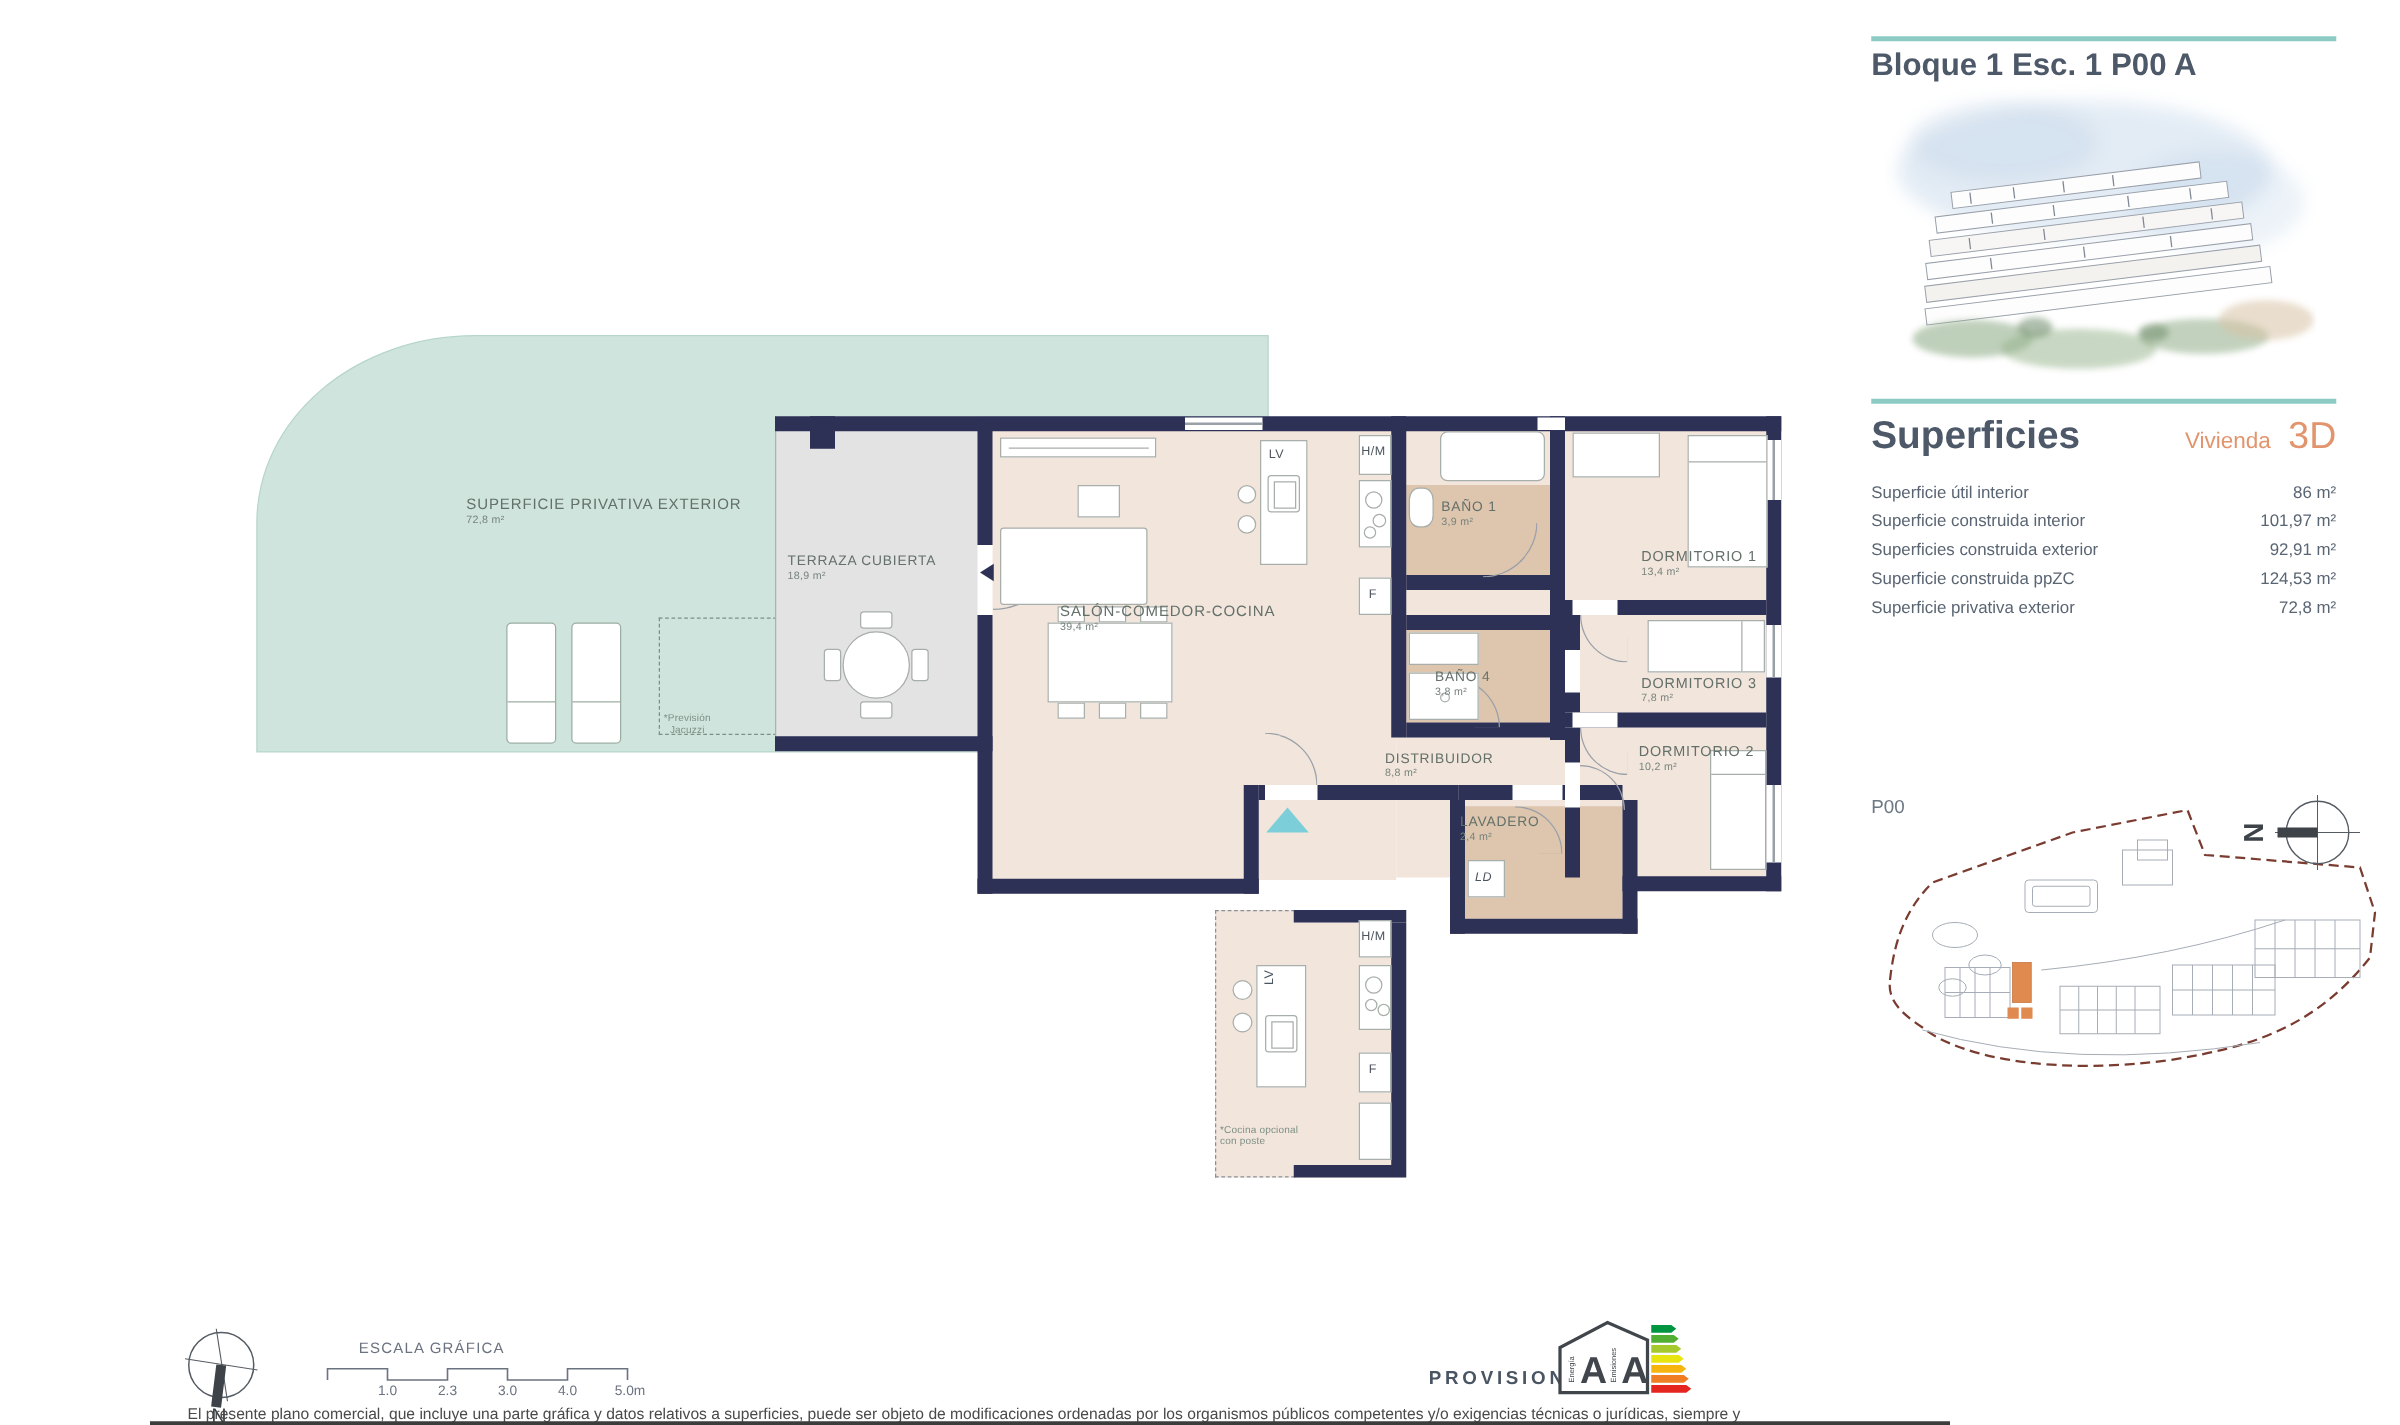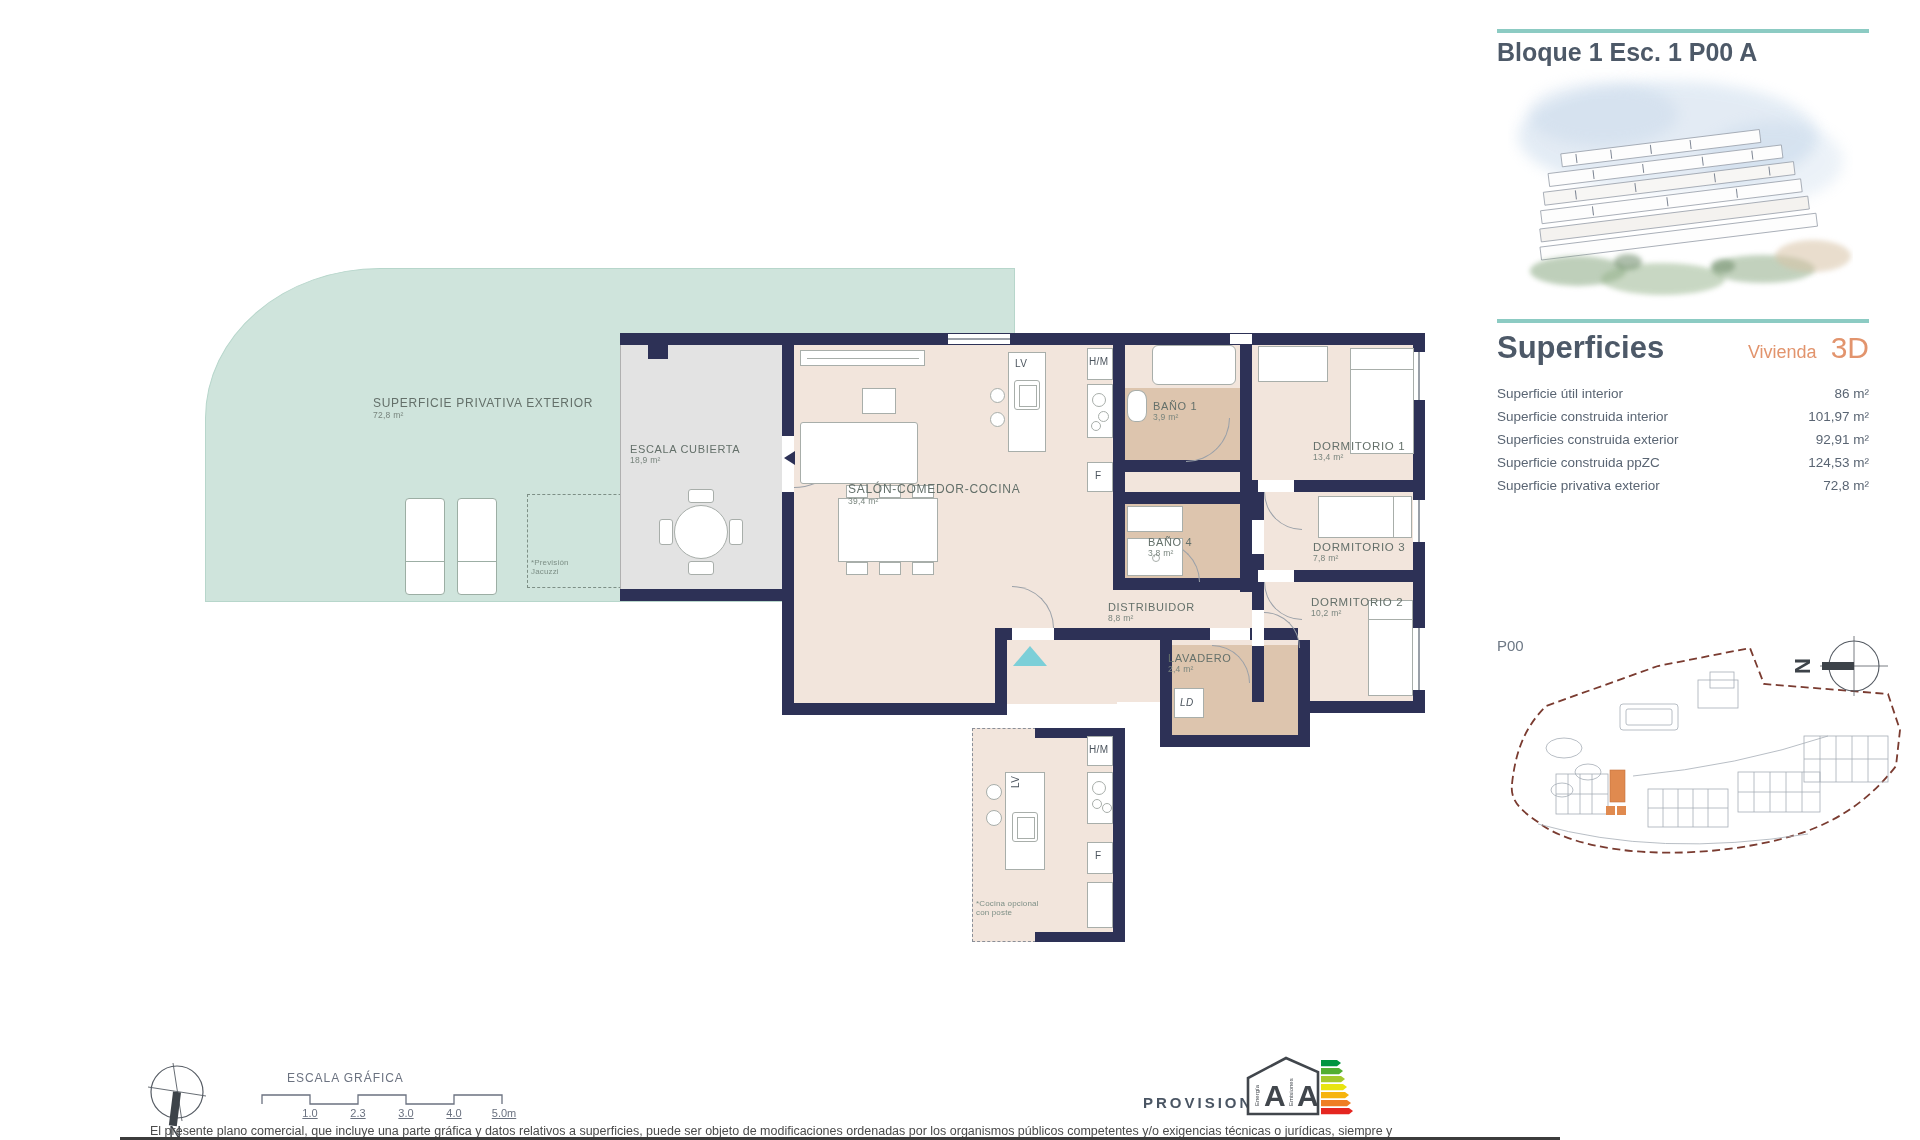--- a/index.html
+++ b/index.html
@@ -13,21 +13,21 @@
   .tan{position:absolute;background:#ddc5ae;}
   .pink{position:absolute;background:#f2e5dc;}
   .lbl{position:absolute;color:#64706a;letter-spacing:.06em;line-height:1.15;white-space:nowrap;
        font-size:11.5px;}
   .area{display:block;font-size:8.5px;letter-spacing:.03em;color:#78847d;}
   .small{font-size:8px;letter-spacing:.02em;}
   .app{position:absolute;color:#4c555e;font-size:10px;letter-spacing:.04em;}
   .arc{position:absolute;box-sizing:border-box;}
   .srow{display:flex;justify-content:space-between;color:#5a6573;font-size:13.5px;
         line-height:23px;}
-  .tick{position:absolute;transform:translateX(-50%);color:#6b7280;font-size:11px;text-decoration:underline;}
+  .tick{position:absolute;transform:translateX(-50%);color:#6b7280;font-size:11px;}
   .tealline{position:absolute;background:#8ccbc3;height:4px;width:372px;left:1497px;}
 </style>
 </head>
 <body>
 
 <div class="page">
 
   <div class="a" style="left:0;top:0;width:1490px;height:1000px;">
 
     <div class="a" style="left:205px;top:268px;width:808px;height:332px;background:#cfe4dc;border:1px solid #b7d6cb;border-top-left-radius:175px 150px;"></div>
@@ -37,28 +37,28 @@
     </div>
 
     <div class="furn" style="left:405px;top:498px;width:40px;height:97px;border-radius:4px;border-color:#9caea4;background:#fff;">
       <div style="position:absolute;left:0;top:62px;width:100%;height:1px;background:#9caea4;"></div>
     </div>
     <div class="furn" style="left:457px;top:498px;width:40px;height:97px;border-radius:4px;border-color:#9caea4;background:#fff;">
       <div style="position:absolute;left:0;top:62px;width:100%;height:1px;background:#9caea4;"></div>
     </div>
 
     <div class="a" style="left:527px;top:494px;width:120px;height:94px;border:1.5px dashed #7d8f86;box-sizing:border-box;"></div>
-    <div class="lbl small" style="left:531px;top:558px;color:#7d8f86;">
+    <div class="lbl small" style="left:531px;top:570px;color:#7d8f86;text-align:center;">
       <span>*Previsión</span><br>
       <span>Jacuzzi</span>
     </div>
 
     <div class="a" style="left:620px;top:333px;width:162px;height:268px;background:#e3e3e3;border-left:1px solid #b0b0b0;box-sizing:border-box;"></div>
     <div class="lbl" style="left:630px;top:443px;font-size:11px;">
-      <span>ESCALA CUBIERTA</span>
+      <span>TERRAZA CUBIERTA</span>
       <span class="area">18,9 m²</span>
     </div>
 
     <div class="furn" style="left:674px;top:505px;width:54px;height:54px;border-radius:50%;"></div>
     <div class="furn" style="left:688px;top:489px;width:26px;height:14px;border-radius:3px;"></div>
     <div class="furn" style="left:688px;top:561px;width:26px;height:14px;border-radius:3px;"></div>
     <div class="furn" style="left:659px;top:519px;width:14px;height:26px;border-radius:3px;"></div>
     <div class="furn" style="left:729px;top:519px;width:14px;height:26px;border-radius:3px;"></div>
 
     <div class="pink" style="left:790px;top:344px;width:327px;height:360px;"></div>

